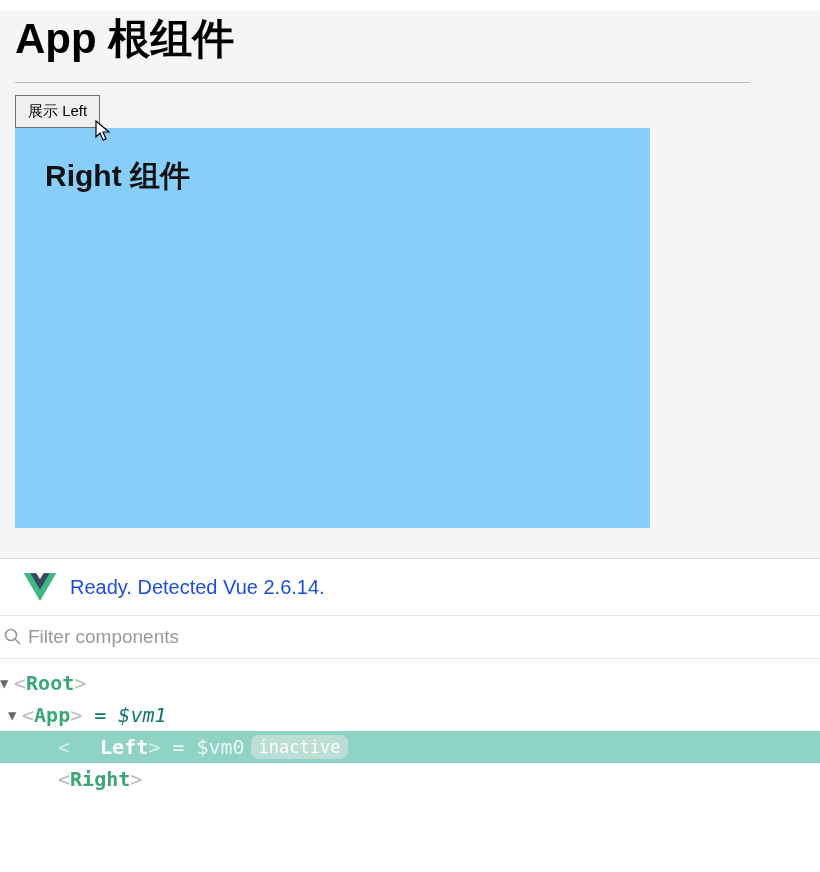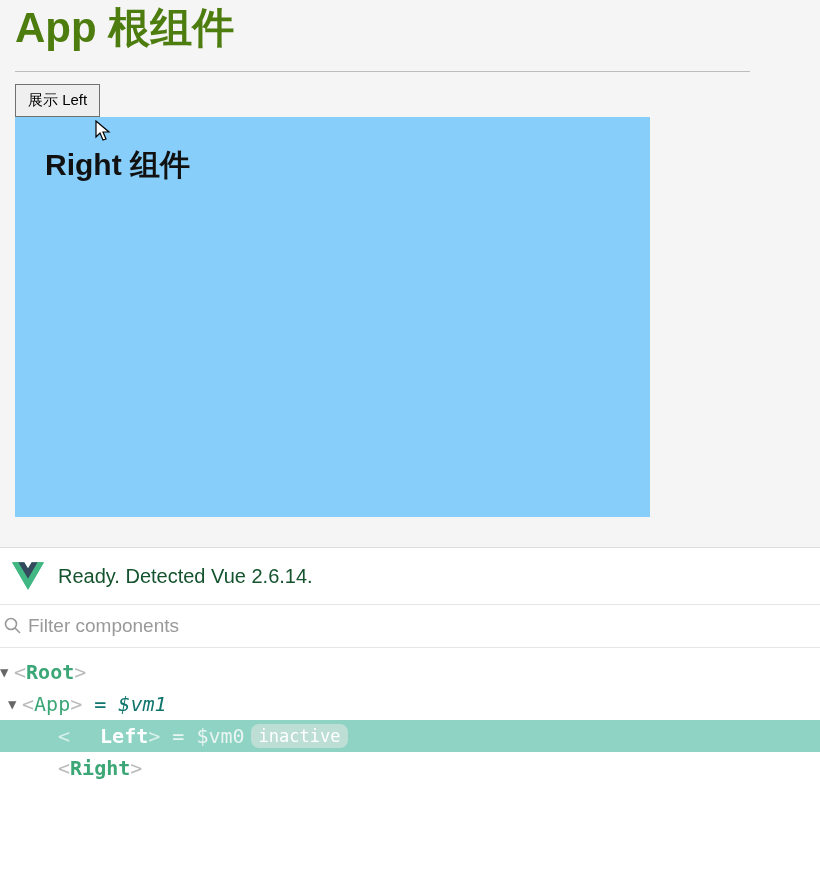--- a/index.html
+++ b/index.html
@@ -15,21 +15,22 @@
       overflow: hidden;
     }
     .app-pane {
       background: #f5f5f5;
       padding: 0 0 30px 0;
     }
     .app-title {
       font-size: 42px;
       font-weight: 700;
       padding: 0 0 15px 15px;
-      color: #4d7c0f;
+      color: #000000;
+      margin-top: 11px;
     }
     .rule {
       border: none;
       border-top: 1px solid #bdbdbd;
       margin: 0 0 12px 15px;
       width: 735px;
     }
     .btn-row {
       padding-left: 15px;
       display: flex;
@@ -111,23 +112,23 @@
       bottom: 0;
       left: 10px;
       right: 10px;
       height: 3px;
       background: #1a73e8;
     }
     .dt-status {
       display: flex;
       align-items: center;
       gap: 14px;
-      padding: 14px 12px;
+      padding: 14px 24px;
       font-size: 20px;
-      color: #14532d;
+      color: #1d4ed8;
       border-bottom: 1px solid #e6e6e6;
     }
     .vue-logo {
       width: 32px;
       height: 28px;
     }
     .dt-filter {
       display: flex;
       align-items: center;
       gap: 6px;
@@ -165,21 +166,21 @@
       background: #8fd3c4;
     }
     .caret {
       display: inline-block;
       width: 14px;
       color: #666;
       font-size: 14px;
     }
     .angle { color: #bbb; }
     .tag-root { color: #3ba776; font-weight: 600; }
-    .tag-app { color: #3ba776; font-weight: 400; }
+    .tag-app { color: #3ba776; font-weight: 700; }
     .tag-left { color: #fff; font-weight: 600; margin-left: 30px; }
     .tag-right { color: #3ba776; font-weight: 600; }
     .selected .angle { color: #d7f0ea; }
     .vm-gray { color: #0f766e; font-style: italic; }
     .selected .vm-gray { color: #e8f5f1; font-style: normal;}
     .inactive-badge {
       background: #bcded5;
       color: #fff;
       border-radius: 8px;
       padding: 2px 8px;

